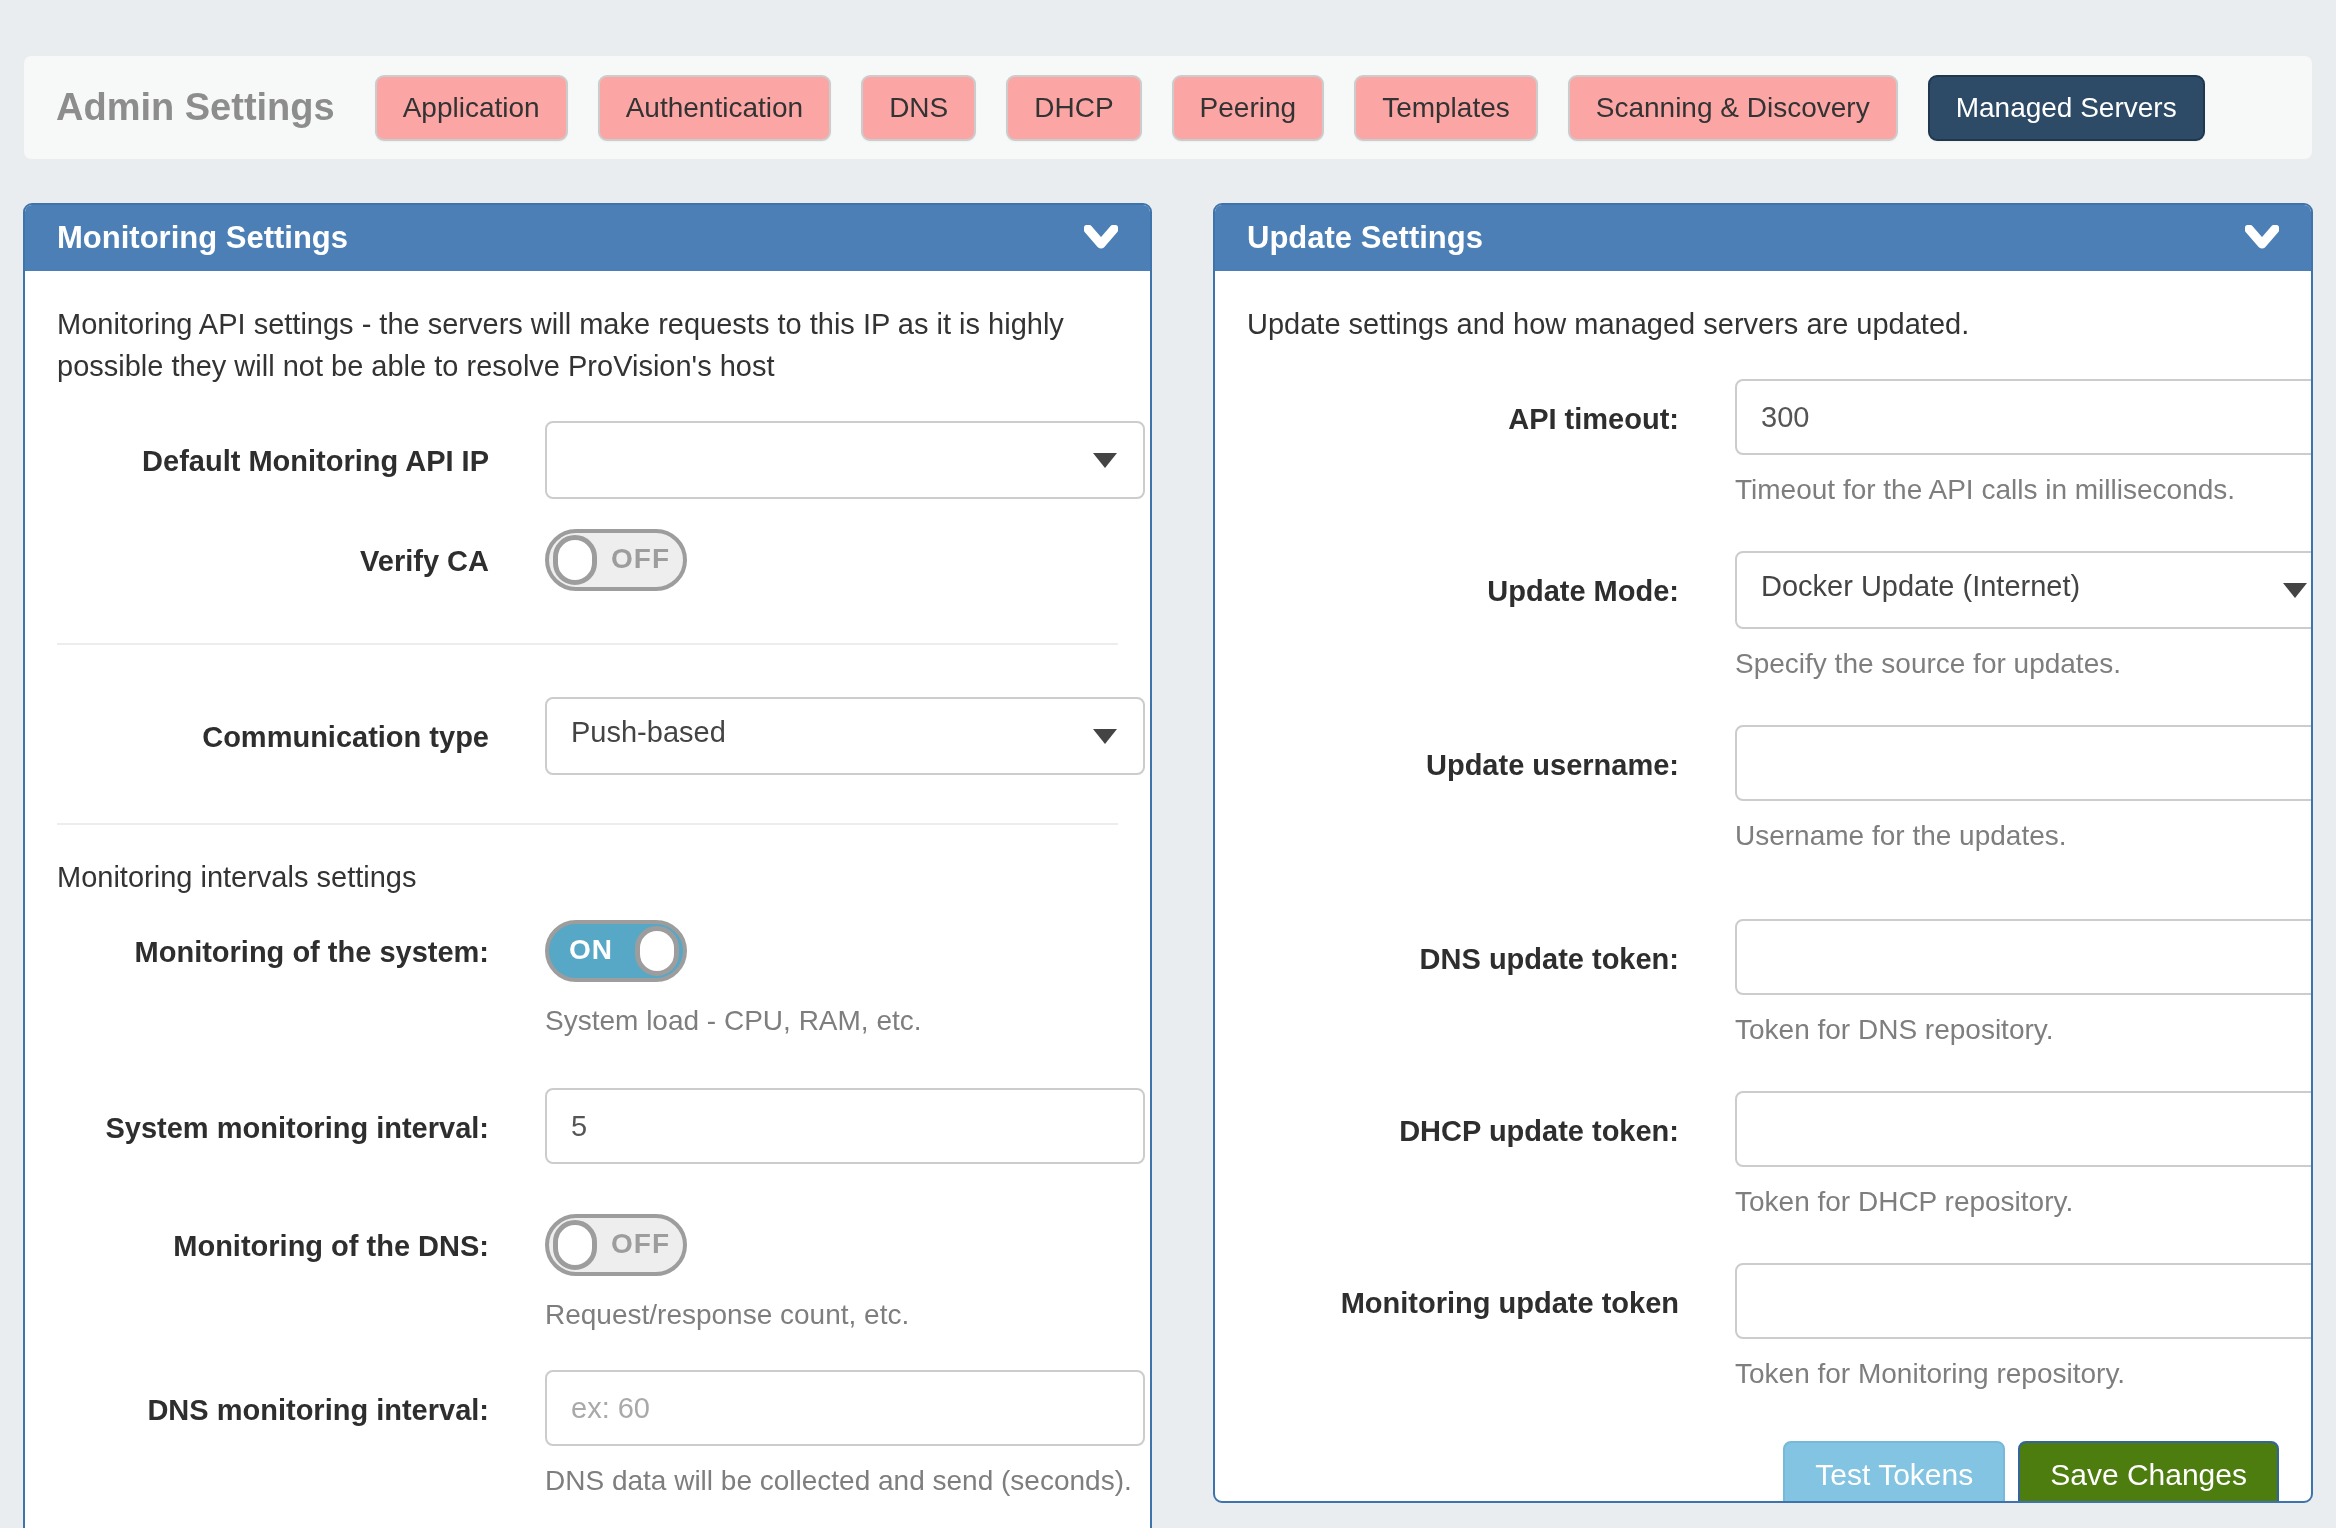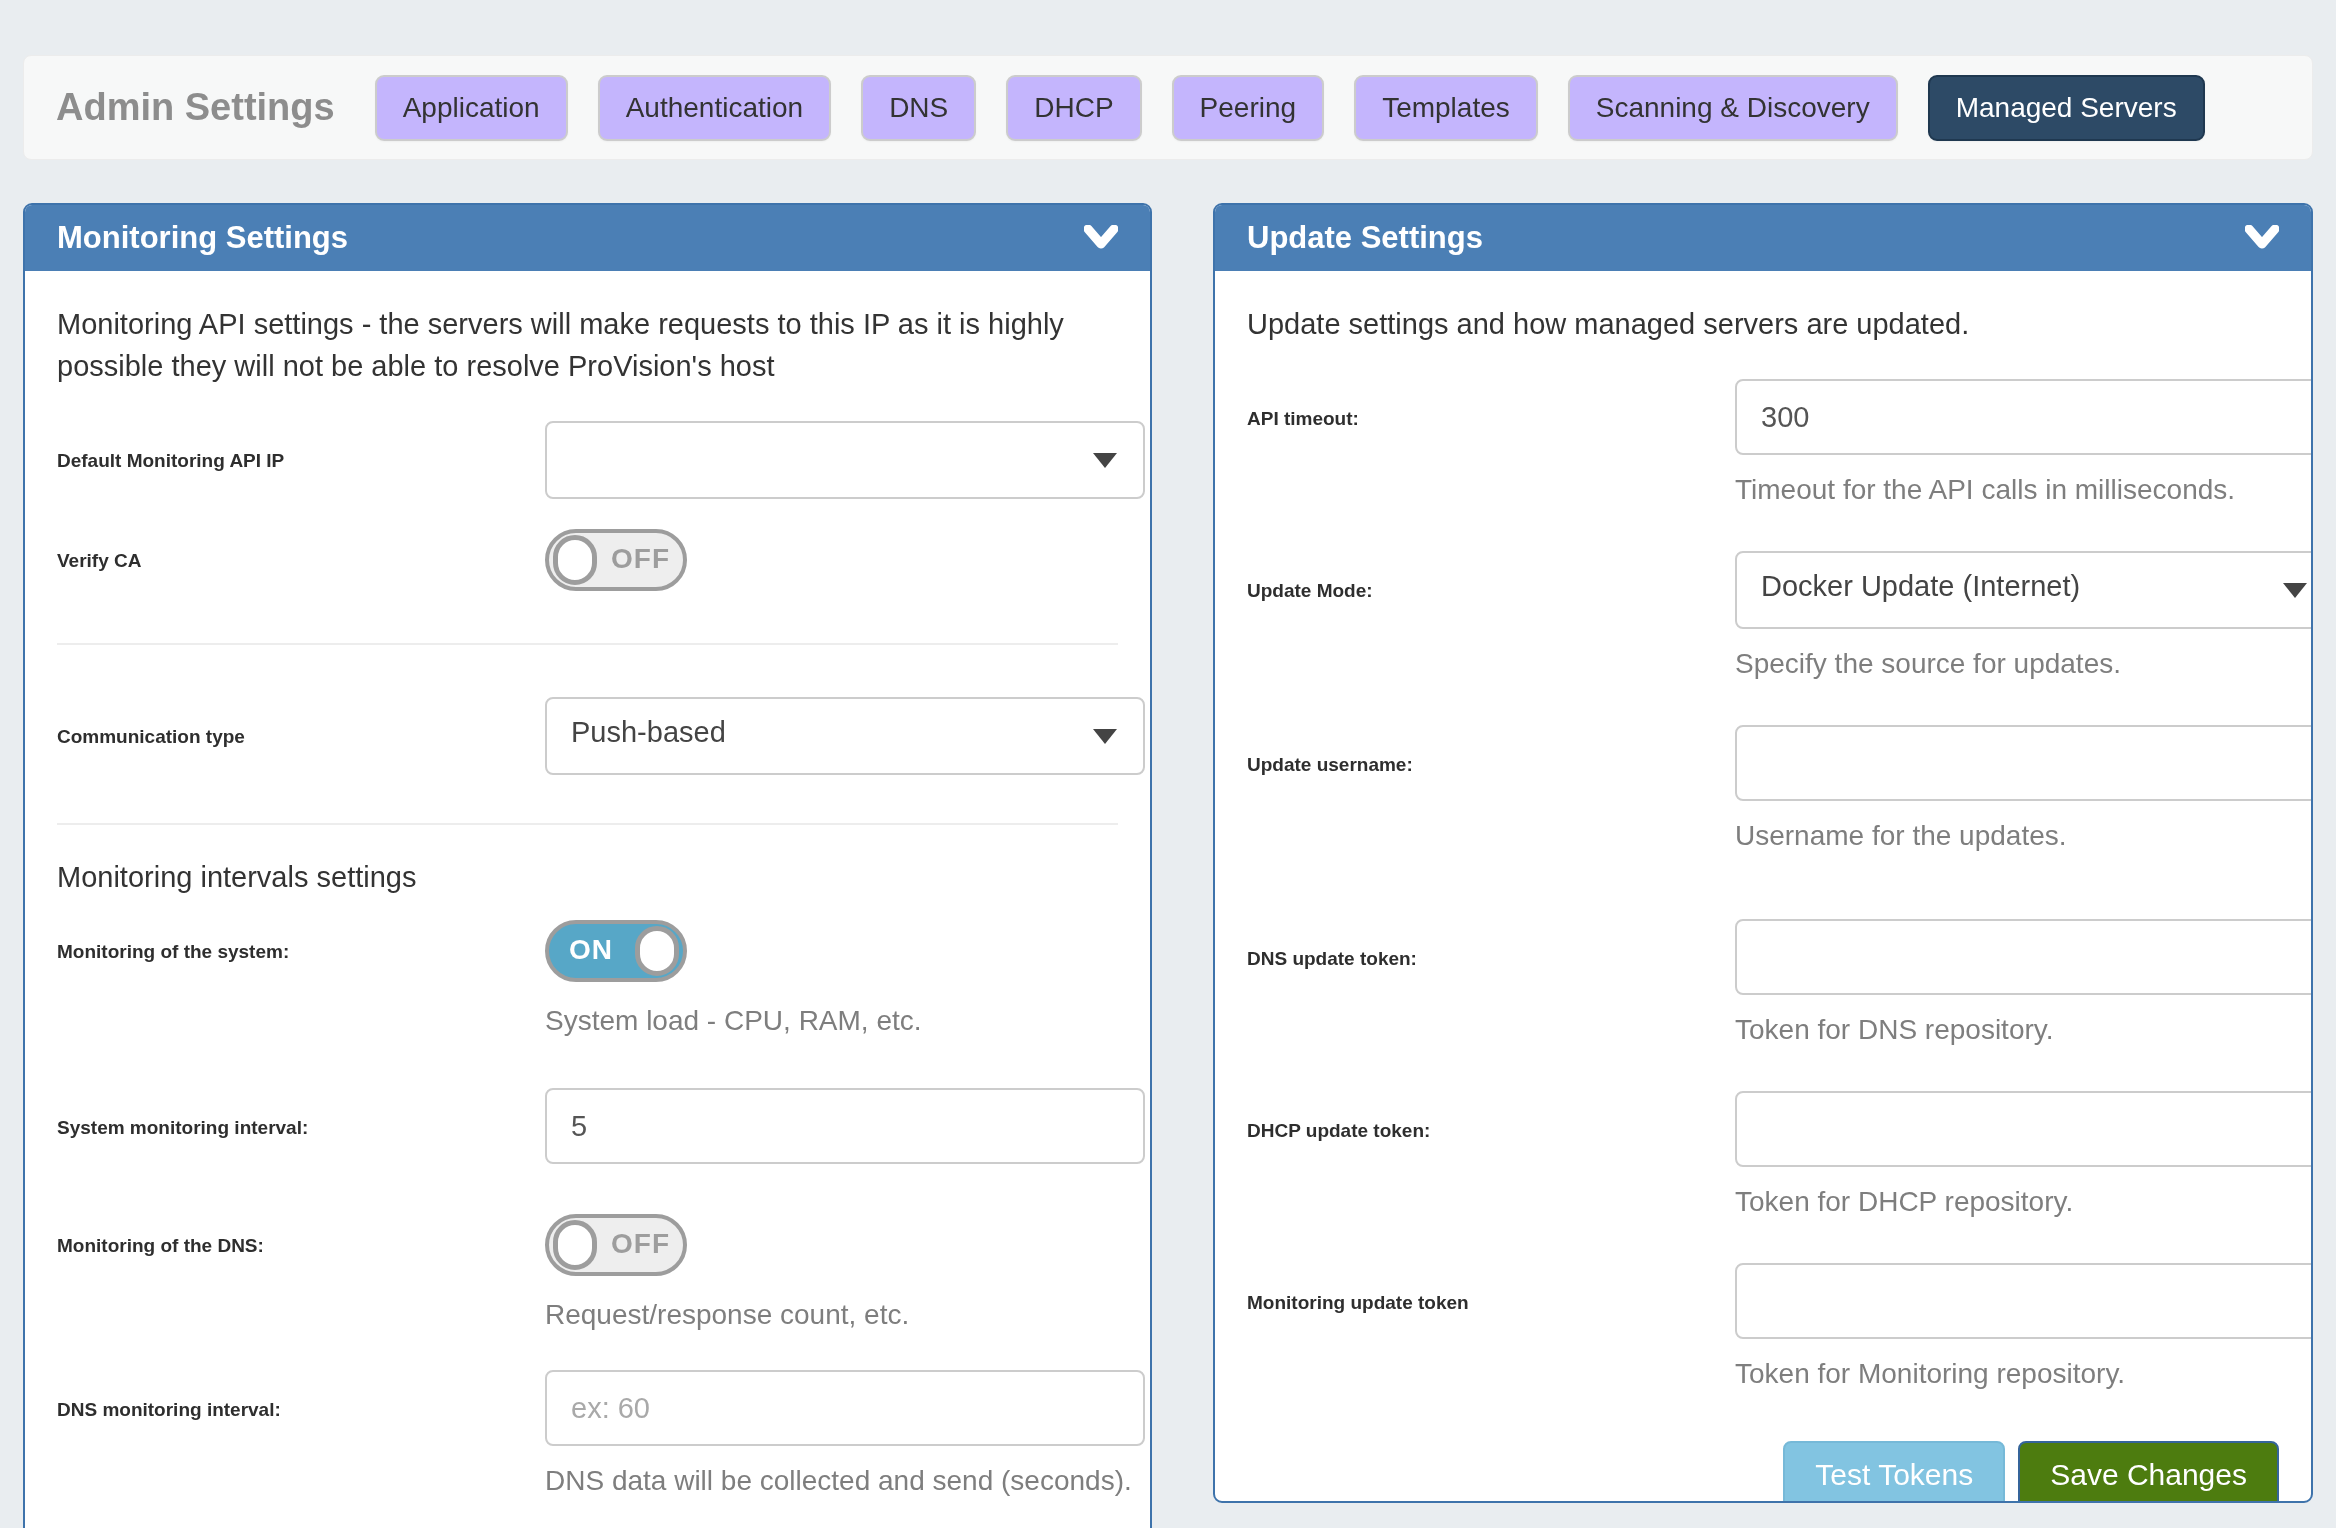--- a/index.html
+++ b/index.html
@@ -25,21 +25,21 @@
     font-size: 38px;
     font-weight: bold;
     color: #8d8d8d;
     margin-right: 40px;
     white-space: nowrap;
   }
   .tabs { display: flex; align-items: center; gap: 30px; }
   .tab {
     height: 66px;
     padding: 0 26px;
-    background: #c4b5fd;
+    background: #fca5a5;
     border: 2px solid #cccccc;
     border-radius: 9px;
     font-family: "Liberation Sans", sans-serif;
     font-size: 28px;
     color: #333333;
     white-space: nowrap;
     cursor: pointer;
     box-shadow: 0 1px 2px rgba(0,0,0,0.04);
   }
   .tab.active {
@@ -87,23 +87,23 @@
   
   .form-row {
     display: grid;
     grid-template-columns: 432px 600px;
     column-gap: 56px;
     align-items: start;
     margin-bottom: 48px;
   }
   .form-row:last-child { margin-bottom: 0; }
   .form-row label {
-    text-align: left;
+    text-align: right;
     font-weight: bold;
-    font-size: 19px;
+    font-size: 29px;
     color: #2e2e2e;
     line-height: 38px;
   }
   .pt-input  { padding-top: 21px; }
   .pt-toggle { padding-top: 13px; }
 
   .text-input {
     width: 100%;
     height: 76px;
     border: 2px solid #cccccc;

